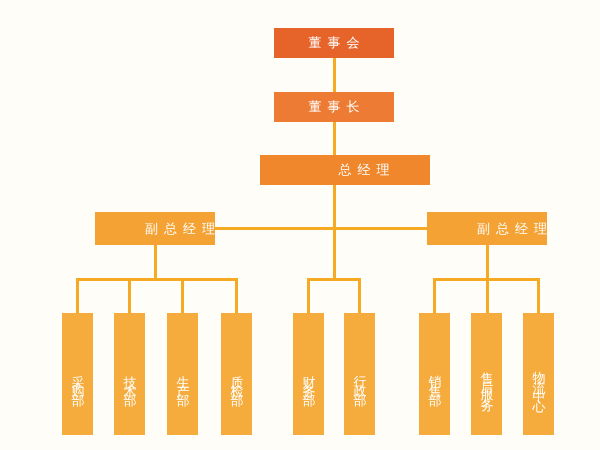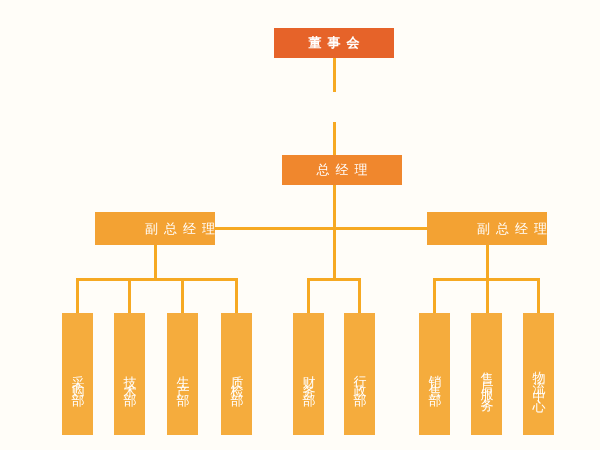--- a/index.html
+++ b/index.html
@@ -8,21 +8,21 @@
     width:600px;height:450px;
     background:#fffdf8;
     overflow:hidden;
     font-family:"DejaVu Sans", sans-serif;
   }
   .node{
     position:absolute;
     display:flex;align-items:center;justify-content:center;
     color:#ffffff;
   }
-  .lvl1{background:#e66329;font-weight:bold;}
+  .lvl1{background:#e66329;}
   .lvl2{background:#ed7b33;}
   .lvl3{background:#f0872d;}
   .lvl4{background:#f3a233;justify-content:flex-end;}
   .dept{background:#f5ac3d;}
   .hlabel{
     font-size:13px;
     letter-spacing:6px;
     margin-right:-6px; 
     white-space:nowrap;
   }
@@ -59,22 +59,25 @@
   <div class="line" style="left:307px;top:278px;width:3px;height:35px;"></div>
   <div class="line" style="left:358px;top:278px;width:3px;height:35px;"></div>
   <div class="line" style="left:433px;top:278px;width:3px;height:35px;"></div>
   <div class="line" style="left:485.5px;top:278px;width:3px;height:35px;"></div>
   <div class="line" style="left:537px;top:278px;width:3px;height:35px;"></div>
 
   <div class="node lvl1" style="left:274px;top:28px;width:120px;height:30px;">
     <span class="hlabel">董事会</span>
   </div>
 
+  <div class="node lvl2" style="left:274px;top:92px;width:120px;height:30px;">
+    <span class="hlabel">董事长</span>
+  </div>
 
-  <div class="node lvl3" style="left:282px;top:155px;width:120px;height:30px;">
+  <div class="node lvl3" style="left:260px;top:155px;width:132px;height:30px;padding-left:38px;">
     <span class="hlabel">总经理</span>
   </div>
 
   <div class="node lvl4" style="left:95px;top:212px;width:120px;height:33px;">
     <span class="hlabel">副总经理</span>
   </div>
   <div class="node lvl4" style="left:427px;top:212px;width:120px;height:33px;">
     <span class="hlabel">副总经理</span>
   </div>
 

